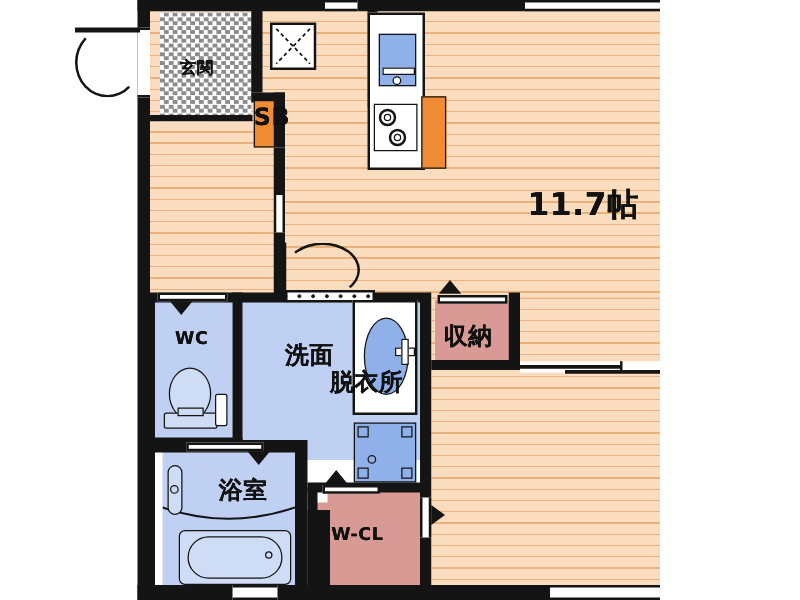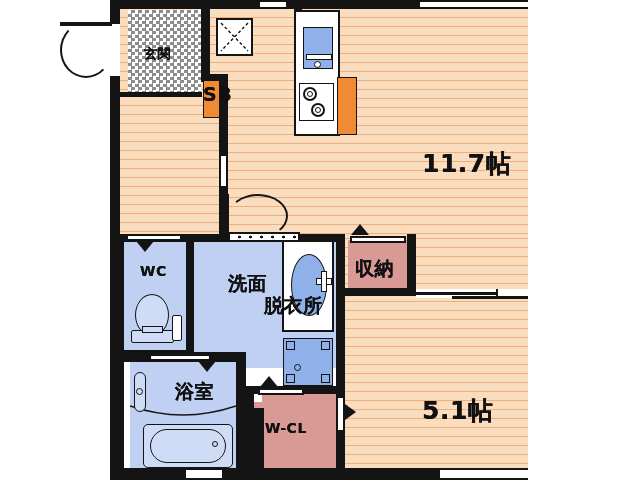--- a/index.html
+++ b/index.html
@@ -201,15 +201,14 @@
 
   <div class="lbl lbl-xs" style="left:144px;top:45px;">玄関</div>
   <div class="lbl lbl-sm" style="left:203px;top:83px;color:#111;">SB</div>
   <div class="lbl lbl-lg" style="left:422px;top:147px;">11.7帖</div>
   <div class="lbl lbl-md" style="left:140px;top:263px;">WC</div>
   <div class="lbl lbl-sm" style="left:228px;top:271px;">洗面</div>
   <div class="lbl lbl-sm" style="left:221px;top:293px;margin-left:43px;">脱衣所</div>
   <div class="lbl lbl-sm" style="left:175px;top:379px;">浴室</div>
   <div class="lbl lbl-md" style="left:265px;top:420px;">W-CL</div>
   <div class="lbl lbl-sm" style="left:355px;top:256px;">収納</div>
-  <div class="lbl lbl-lg" style="left:422px;top:394px;">5.1帖</div>
 
 </div>
 
 </body></html>

